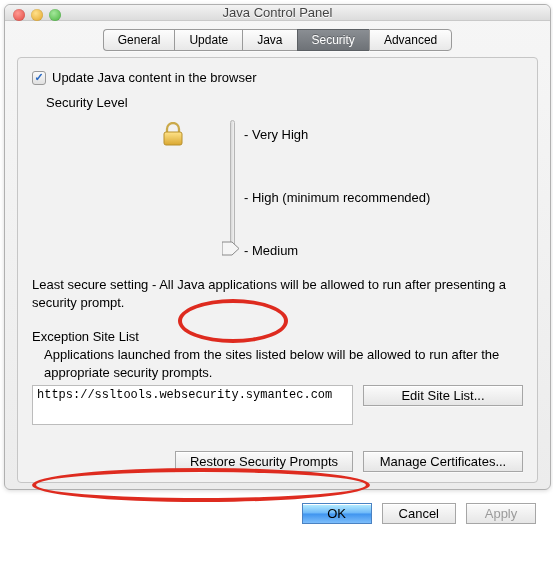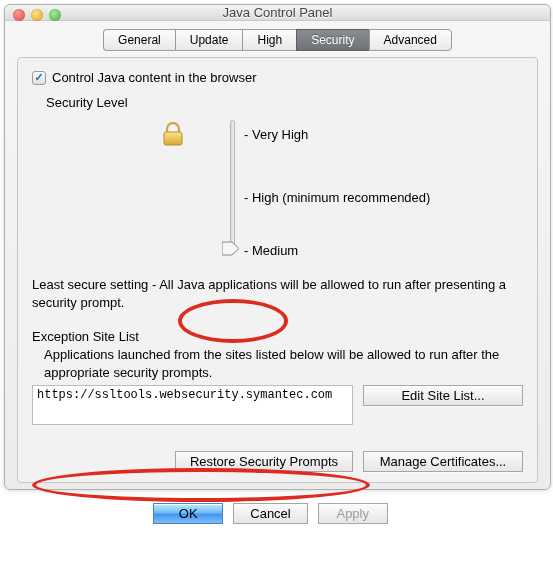--- a/index.html
+++ b/index.html
@@ -173,21 +173,21 @@
   .btn.wide{min-width:160px;}
   .bottom-right {
     display: flex;
     justify-content: flex-end;
     gap: 10px;
     margin-top: 26px;
     align-items: flex-end;
   }
   .footer {
     display: flex;
-    justify-content: center;
+    justify-content: flex-end;
     gap: 10px;
     padding: 10px 14px 12px 0;
   }
   .btn.default {
     background: linear-gradient(#baf0ff,#6db8f9 48%,#3f94ef 52%,#7dbefb);
     border-color:#4a82c2;
     color:#000;
     padding:2px 24px;
     min-width: 70px;
   }
@@ -213,33 +213,33 @@
       <div class="tl yel"></div>
       <div class="tl grn"></div>
     </div>
     <div class="title">Java Control Panel</div>
   </div>
 
   <div class="tabbar">
     <div class="seg">
       <span>General</span>
       <span>Update</span>
-      <span>High</span>
+      <span>Java</span>
       <span class="active">Security</span>
       <span>Advanced</span>
     </div>
   </div>
 
   <div class="content">
 
     <div class="checkbox-row">
       <div class="checkbox">
         <span class="check">✓</span>
       </div>
-      <span>Control Java content in the browser</span>
+      <span>Update Java content in the browser</span>
     </div>
 
     <div class="sec-level-label">Security Level</div>
 
     <div class="slider-area">
       <span class="lock">
         <svg width="22" height="24" viewBox="0 0 22 24">
           <path d="M5 10 V7 a6 6 0 0 1 12 0 V10" fill="none" stroke="#caa94a" stroke-width="2.3"></path>
           <rect x="2" y="10" width="18" height="13" rx="2" fill="url(#g1)" stroke="#b8902d"></rect>
           <defs>

